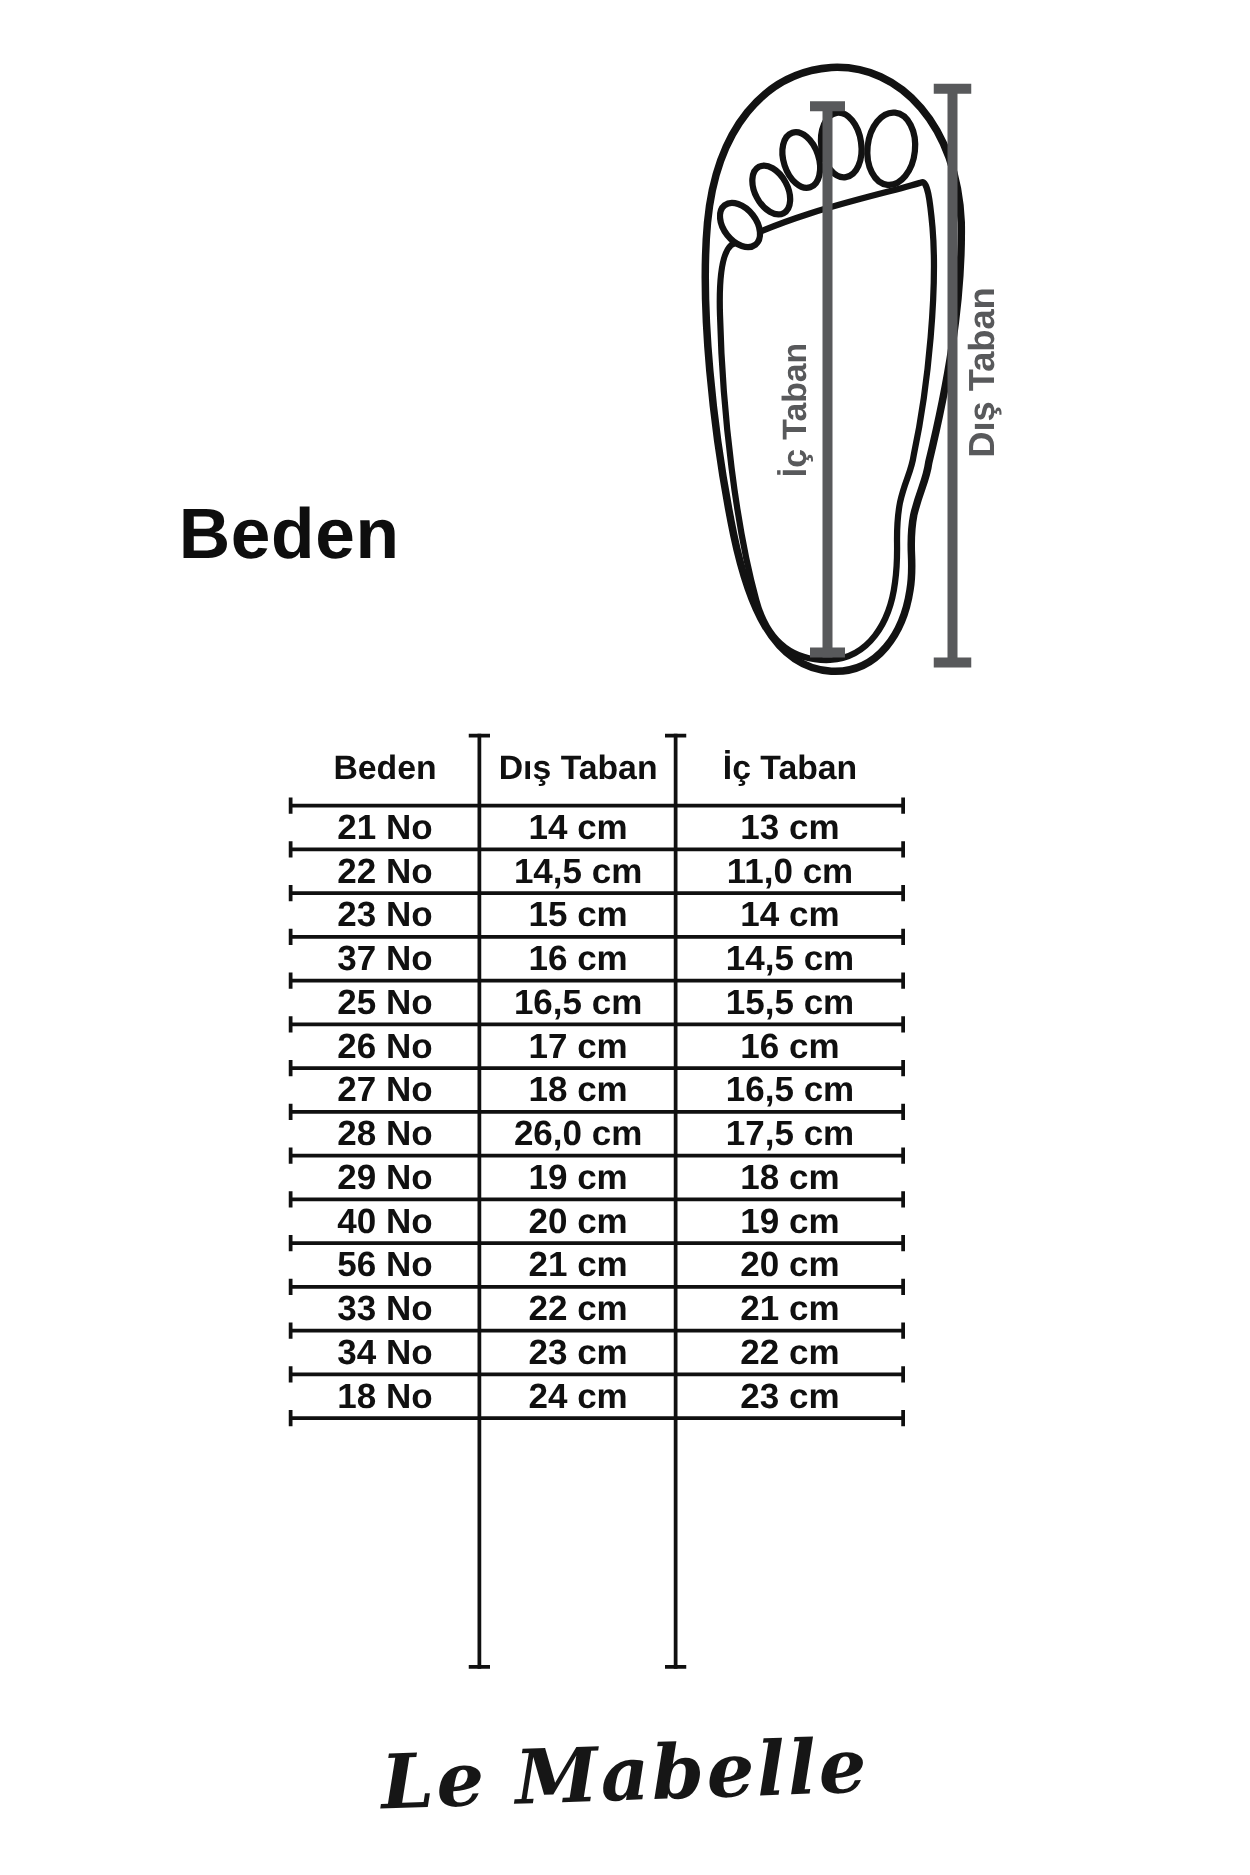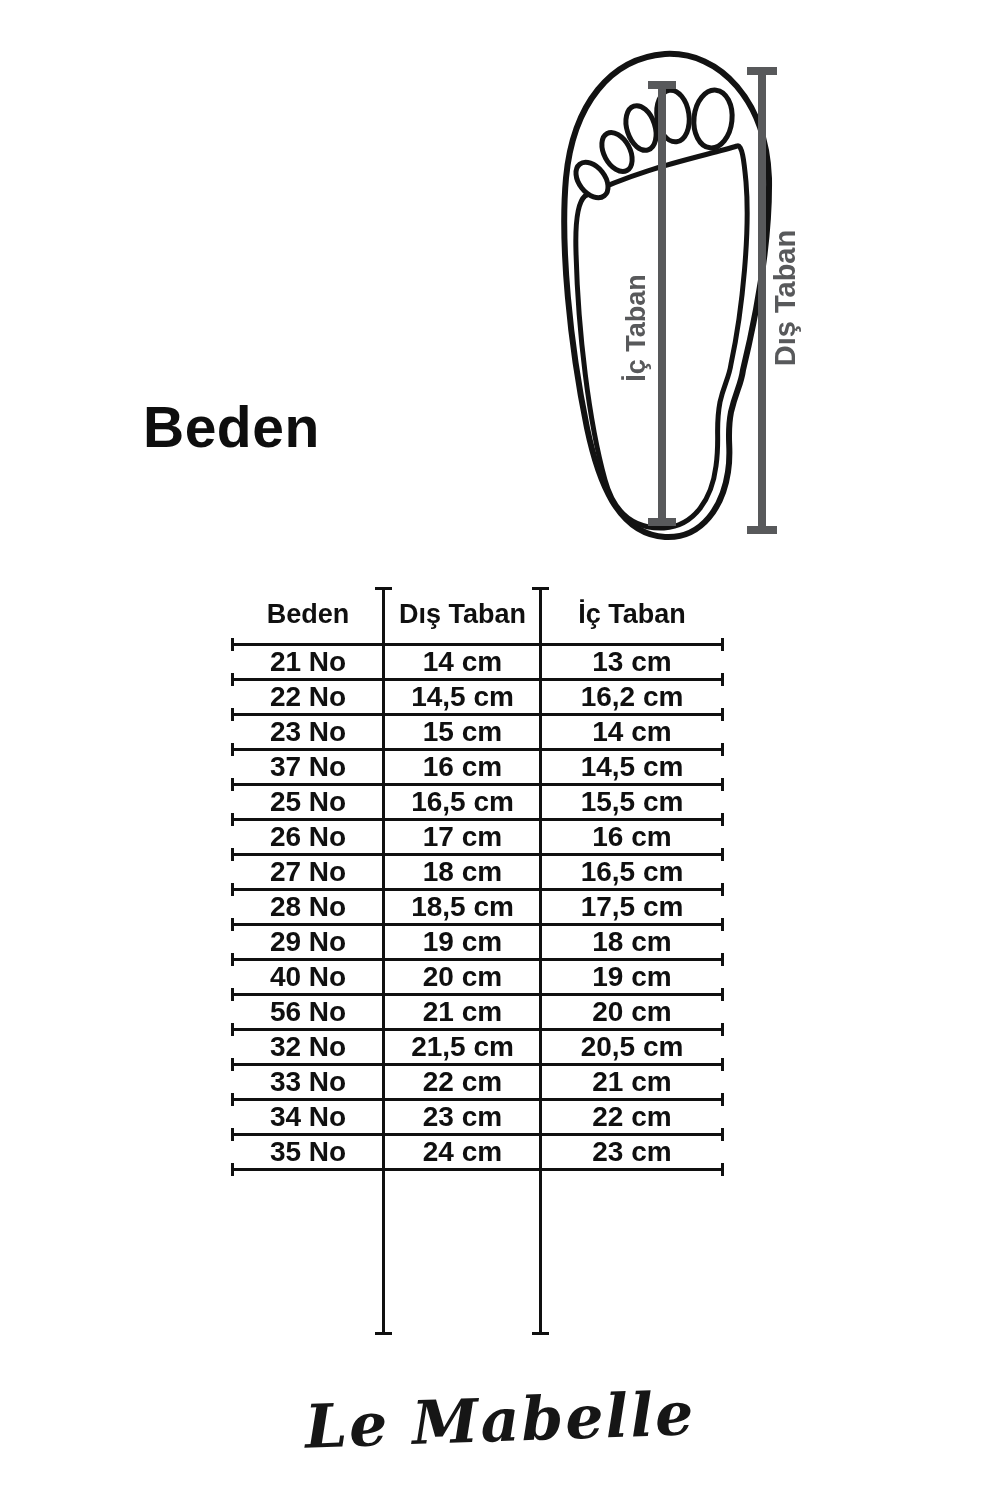--- a/index.html
+++ b/index.html
@@ -86,21 +86,21 @@
     <div id="rows-container">
   <div class="trow">
     <div class="cell">21 No</div>
     <div class="cell">14 cm</div>
     <div class="cell">13 cm</div>
   </div>
 
   <div class="trow">
     <div class="cell">22 No</div>
     <div class="cell">14,5 cm</div>
-    <div class="cell">16,2 cm</div>
+    <div class="cell">11,0 cm</div>
   </div>
 
   <div class="trow">
     <div class="cell">23 No</div>
     <div class="cell">15 cm</div>
     <div class="cell">14 cm</div>
   </div>
 
   <div class="trow">
     <div class="cell">37 No</div>
@@ -121,21 +121,21 @@
   </div>
 
   <div class="trow">
     <div class="cell">27 No</div>
     <div class="cell">18 cm</div>
     <div class="cell">16,5 cm</div>
   </div>
 
   <div class="trow">
     <div class="cell">28 No</div>
-    <div class="cell">18,5 cm</div>
+    <div class="cell">26,0 cm</div>
     <div class="cell">17,5 cm</div>
   </div>
 
   <div class="trow">
     <div class="cell">29 No</div>
     <div class="cell">19 cm</div>
     <div class="cell">18 cm</div>
   </div>
 
   <div class="trow">
@@ -143,40 +143,35 @@
     <div class="cell">20 cm</div>
     <div class="cell">19 cm</div>
   </div>
 
   <div class="trow">
     <div class="cell">56 No</div>
     <div class="cell">21 cm</div>
     <div class="cell">20 cm</div>
   </div>
 
-  <div class="trow">
-    <div class="cell">32 No</div>
-    <div class="cell">21,5 cm</div>
-    <div class="cell">20,5 cm</div>
-  </div>
 
   <div class="trow">
     <div class="cell">33 No</div>
     <div class="cell">22 cm</div>
     <div class="cell">21 cm</div>
   </div>
 
   <div class="trow">
     <div class="cell">34 No</div>
     <div class="cell">23 cm</div>
     <div class="cell">22 cm</div>
   </div>
 
   <div class="trow">
-    <div class="cell">35 No</div>
+    <div class="cell">18 No</div>
     <div class="cell">24 cm</div>
     <div class="cell">23 cm</div>
   </div>
 </div>
     <div class="bottom-line"></div>
     <div class="vline vline-1"></div>
     <div class="vline vline-2"></div>
   </div>
 
   <div class="logo">Le Mabelle</div>

